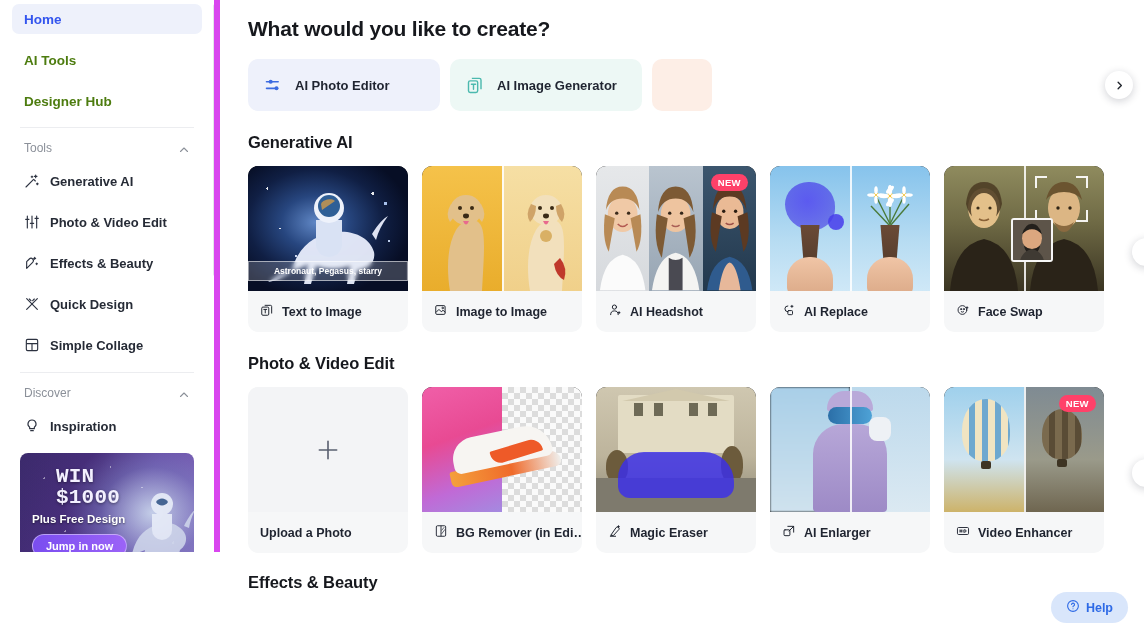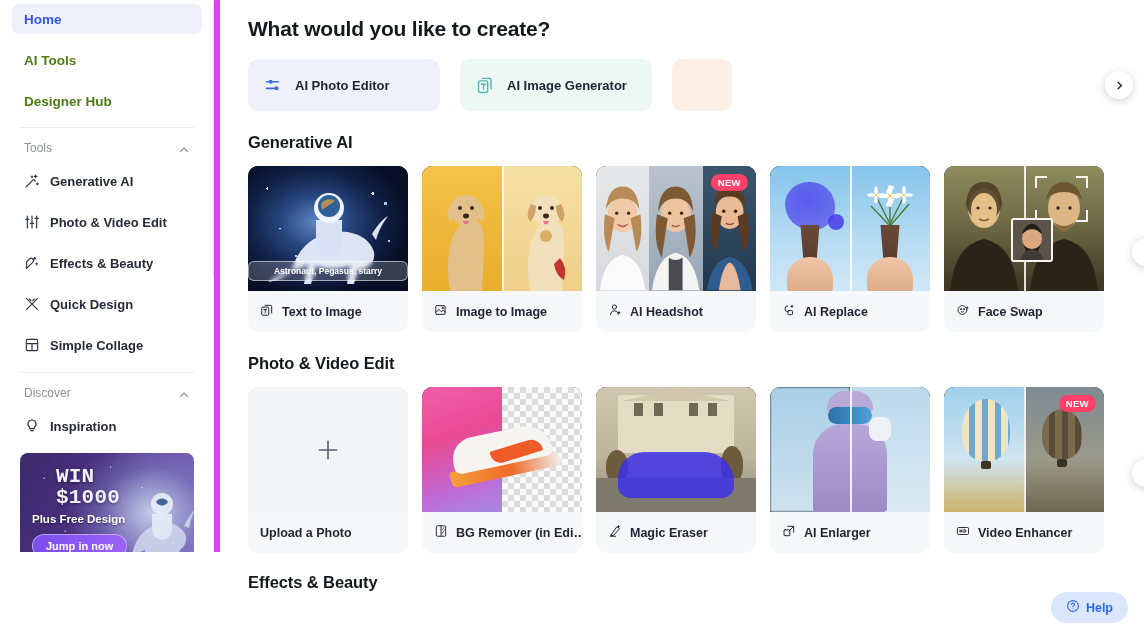--- a/index.html
+++ b/index.html
@@ -92,21 +92,21 @@
 
   
   .main { flex: 1 1 auto; position: relative; overflow: hidden; padding-left: 28px; }
   .page-title {
     font-size: 21px; font-weight: 800; color: #16181d;
     letter-spacing: -.2px; margin-top: 17px;
   }
 
   
   .chips-wrap { position: relative; margin-top: 18px; height: 52px; }
-  .chips { display: flex; gap: 20px; }
+  .chips { display: flex; gap: 10px; }
   .chip {
     flex: 0 0 192px; height: 52px; border-radius: 10px;
     display: flex; align-items: center; gap: 11px; padding: 0 16px;
     font-size: 13px; font-weight: 600; color: #1f2430; cursor: pointer;
   }
   .chip svg { width: 20px; height: 20px; flex: 0 0 20px; display:block; }
   .chip.partial { flex: 0 0 60px; padding: 0; overflow: hidden; }
   .arrow-btn {
     position: absolute; width: 28px; height: 28px; border-radius: 50%;
     background: #fff; box-shadow: 0 2px 8px rgba(20,25,45,.20);
@@ -135,21 +135,21 @@
   .card-foot svg { width: 14px; height: 14px; flex: 0 0 14px; color:#1f2430; }
   .badge-new {
     position: absolute; top: 8px; right: 8px; z-index: 4;
     background: #ff4169; color: #fff; font-size: 9.5px; font-weight: 800;
     padding: 3px 7px; border-radius: 9px; letter-spacing: .4px;
   }
   .prompt-pill {
     position: absolute; left: 50%; transform: translateX(-50%); bottom: 10px;
     background: rgba(255,255,255,.20); border: 1px solid rgba(255,255,255,.55);
     color: #fff; font-size: 8.5px; font-weight: 700; padding: 4px 25px;
-    border-radius: 6px; white-space: nowrap; backdrop-filter: blur(2px);
+    border-radius: 0; white-space: nowrap; backdrop-filter: blur(2px);
   }
   .cards-arrow { right: -16px; top: 72px; }
 
   .upload-thumb {
     height: 125px; background: #f3f4f6;
     display: flex; align-items: center; justify-content: center;
   }
   .plus { width: 26px; height: 26px; color: #5a6070; }
 
   

